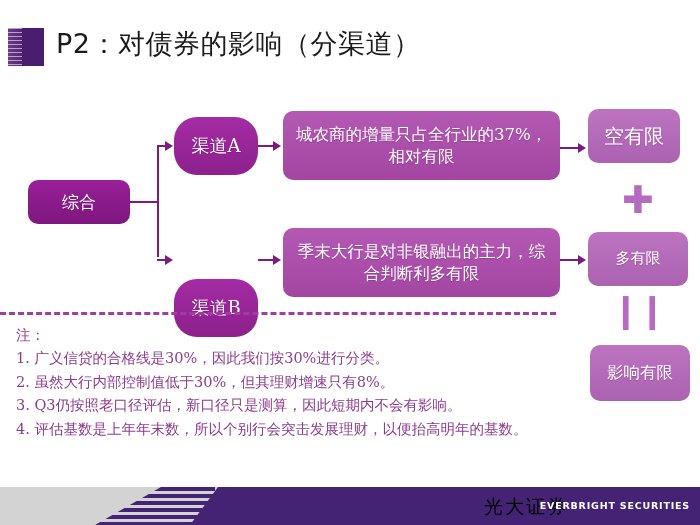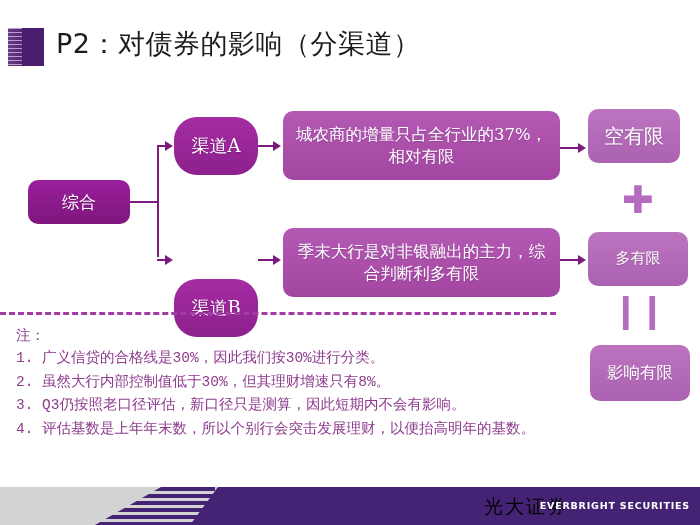--- a/index.html
+++ b/index.html
@@ -143,21 +143,21 @@
     position: absolute;
     left: 16px;
     top: 324px;
     width: 660px;
     color: #8e3b8e;
     font-family: "DejaVu Serif", "Liberation Serif", serif;
     font-size: 14.5px;
     line-height: 1.62;
   }
   #notes .note-head { font-size: 14.5px; }
-  #notes .note-line { white-space: nowrap; font-family: Liberation Mono, monospace; }
+  #notes .note-line { white-space: nowrap; }
 
   
   #footer {
     position: absolute;
     left: 0;
     top: 487px;
     width: 700px;
     height: 38px;
     background: #d3d3d3;
     overflow: hidden;

